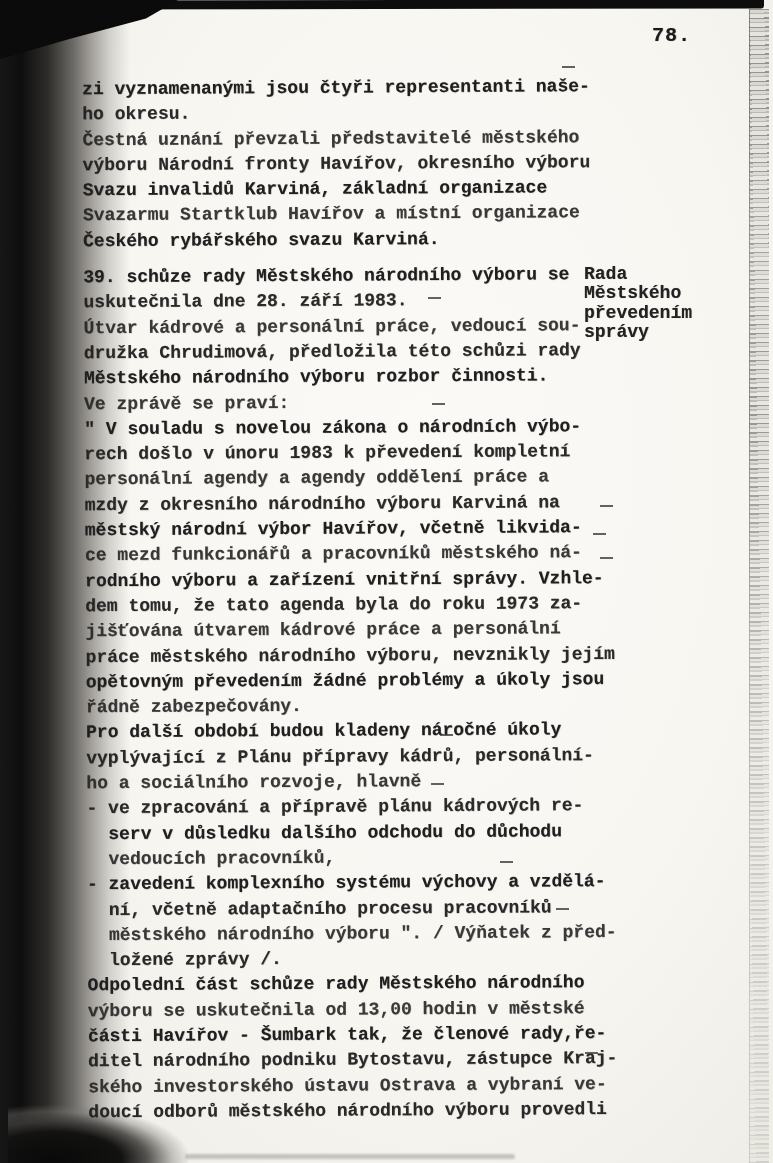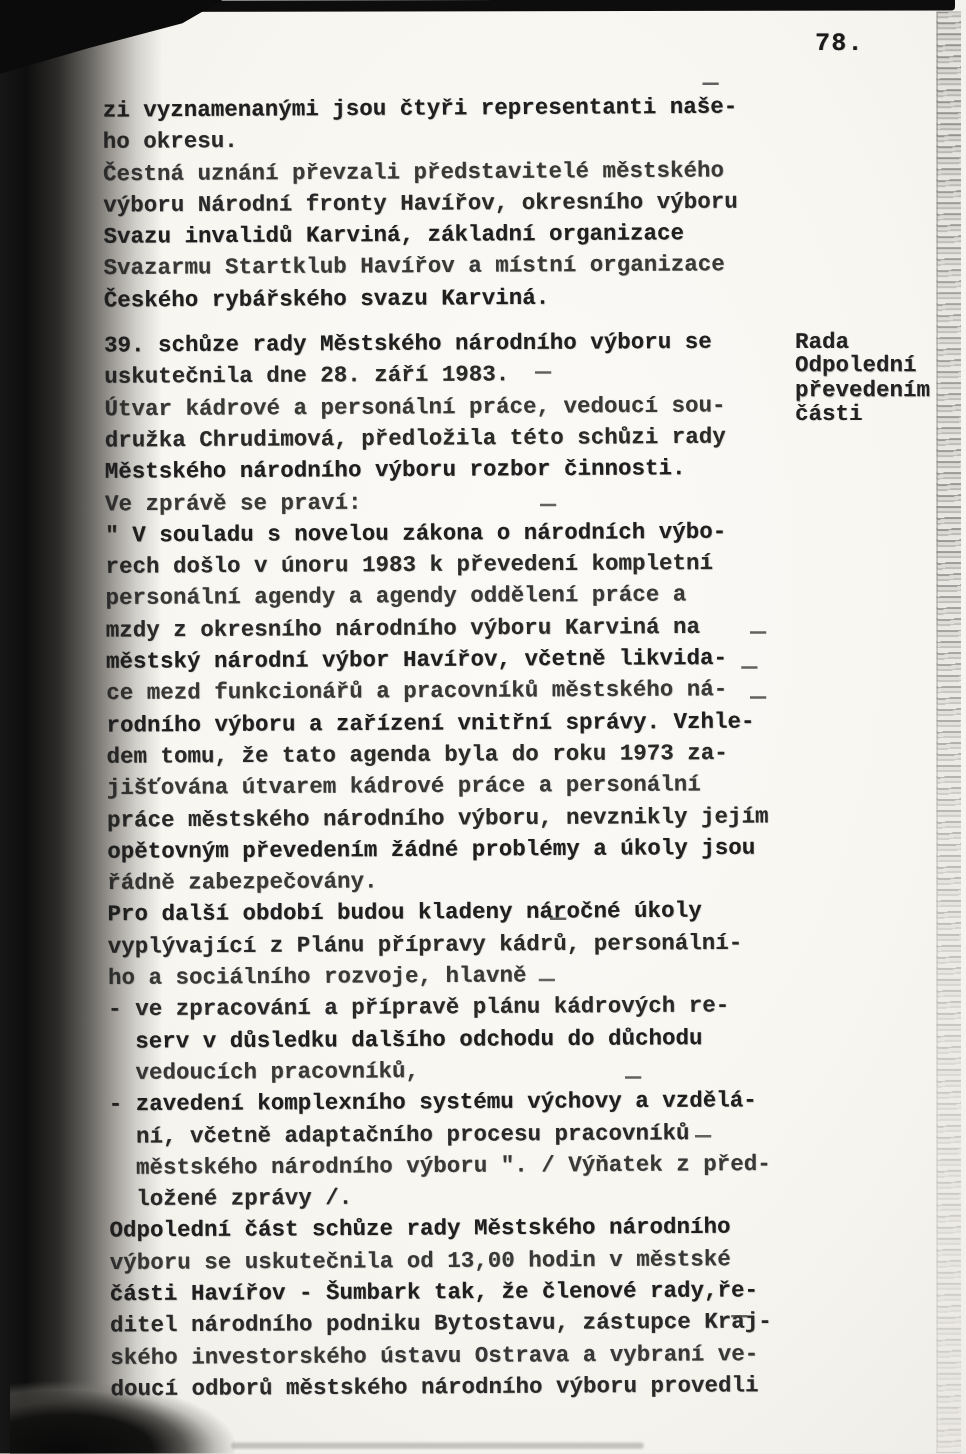--- a/index.html
+++ b/index.html
@@ -58,21 +58,21 @@
     transform: rotate(-0.35deg); transform-origin: 520px 0;
   }
   .body-text .line {
     height:25.3px; line-height:25.3px; white-space:pre;
     text-shadow:0.4px 0.3px 0.7px rgba(30,30,30,.5);
   }
   .body-text .line:nth-child(2n){ opacity:.95; }
   .body-text .line:nth-child(3n){ opacity:.88; }
   .para-gap { margin-top:11px; }
   .margin-note {
-    position:absolute; left:636px; top:265px;
+    position:absolute; left:584px; top:265px;
     font-size:18px; font-weight:700; color:#222;
     text-shadow:0.4px 0.3px 0.7px rgba(30,30,30,.45);
   }
   .margin-note .mline { height:19.4px; line-height:19.4px; white-space:pre; }
   .artifact-dash {
     position:absolute; width:13px; height:2px; background:#3c3c3c; opacity:.8;
   }
 </style>
 </head>
 <body>
@@ -130,23 +130,23 @@
         <div class="line">výboru se uskutečnila od 13,00 hodin v městské</div>
         <div class="line">části Havířov - Šumbark tak, že členové rady,ře-</div>
         <div class="line">ditel národního podniku Bytostavu, zástupce Kraj-</div>
         <div class="line">ského investorského ústavu Ostrava a vybraní ve-</div>
         <div class="line">doucí odborů městského národního výboru provedli</div>
       </div>
   </div>
 
   <div class="margin-note" id="margin-note">
       <div class="mline">Rada</div>
-      <div class="mline">Odpolední</div>
+      <div class="mline">Městského</div>
       <div class="mline">převedením</div>
-      <div class="mline">části</div>
+      <div class="mline">správy</div>
     </div>
 
   <div id="artifacts">
       <div class="artifact-dash" style="left: 562px; top: 66px;"></div>
       <div class="artifact-dash" style="left: 428px; top: 297px;"></div>
       <div class="artifact-dash" style="left: 432px; top: 403px;"></div>
       <div class="artifact-dash" style="left: 600px; top: 505px;"></div>
       <div class="artifact-dash" style="left: 593px; top: 533px;"></div>
       <div class="artifact-dash" style="left: 600px; top: 557px;"></div>
       <div class="artifact-dash" style="left: 440px; top: 734px;"></div>

